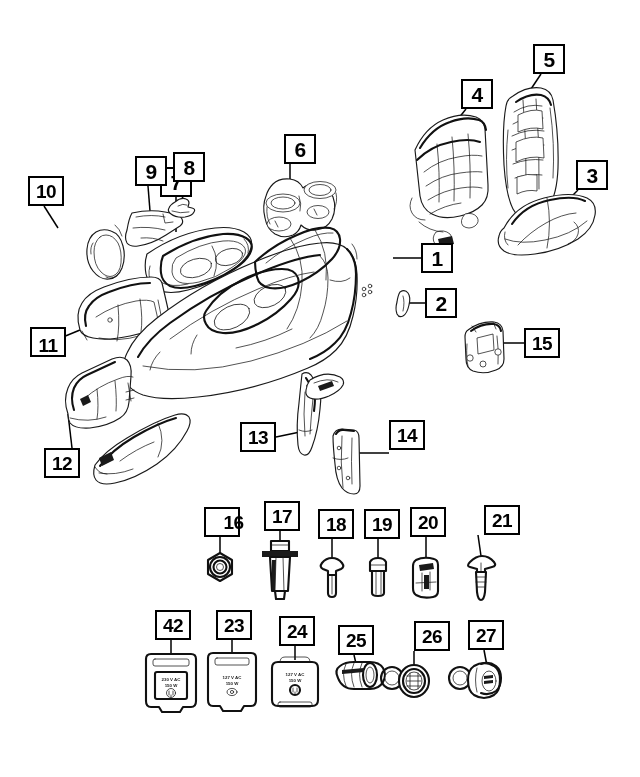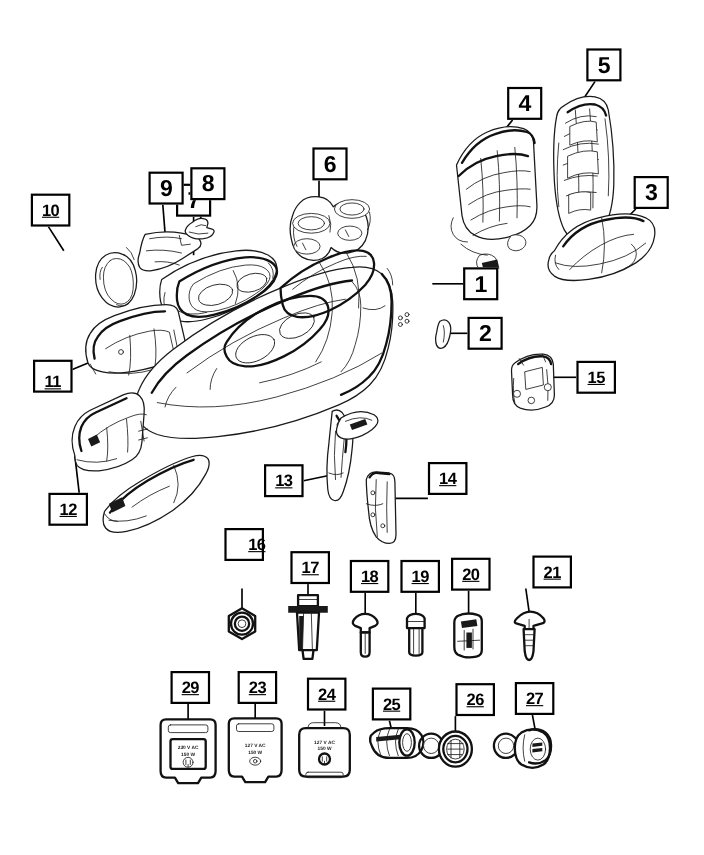--- a/index.html
+++ b/index.html
@@ -10,21 +10,21 @@
   #art{position:absolute;left:0;top:0;width:640px;height:777px;}
 
   
   .callout{position:absolute;box-sizing:border-box;
            border:2.4px solid #000;background:#fff;
            display:flex;align-items:center;justify-content:center;
            font-family:"Liberation Sans", sans-serif;
            font-weight:bold;color:#000;line-height:1;
            letter-spacing:-0.5px;}
   .c1d{width:32px;height:30px;font-size:21px;}
-  .c2d{width:36px;height:30px;font-size:15px;text-decoration:underline;}
+  .c2d{width:36px;height:30px;font-size:19px;}
 </style>
 </head>
 <body>
 
 <div id="sheet">
 
 <svg id="art" viewBox="0 0 640 777">
   <defs>
     <style>
       .ln{fill:none;stroke:#1a1a1a;stroke-width:1.15;stroke-linejoin:round;stroke-linecap:round;}
@@ -457,40 +457,40 @@
     </div>
 <div class="callout c2d" style="left:240px;top:422px;">
       <span>13</span>
     </div>
 <div class="callout c2d" style="left:389px;top:420px;">
       <span>14</span>
     </div>
 <div class="callout c2d" style="left:524px;top:328px;">
       <span>15</span>
     </div>
-<div class="callout c2d" style="left:204px;top:480px;padding-left:23px;">
+<div class="callout c2d" style="left:204px;top:507px;padding-left:23px;">
       <span>16</span>
     </div>
 <div class="callout c2d" style="left:264px;top:501px;">
       <span>17</span>
     </div>
 <div class="callout c2d" style="left:318px;top:509px;">
       <span>18</span>
     </div>
 <div class="callout c2d" style="left:364px;top:509px;">
       <span>19</span>
     </div>
 <div class="callout c2d" style="left:410px;top:507px;">
       <span>20</span>
     </div>
 <div class="callout c2d" style="left:459px;top:505px;margin-left:25px;">
       <span>21</span>
     </div>
 <div class="callout c2d" style="left:155px;top:610px;">
-      <span>29</span>
+      <span>42</span>
     </div>
 <div class="callout c2d" style="left:216px;top:610px;">
       <span>23</span>
     </div>
 <div class="callout c2d" style="left:279px;top:616px;">
       <span>24</span>
     </div>
 <div class="callout c2d" style="left:338px;top:625px;">
       <span>25</span>
     </div>

